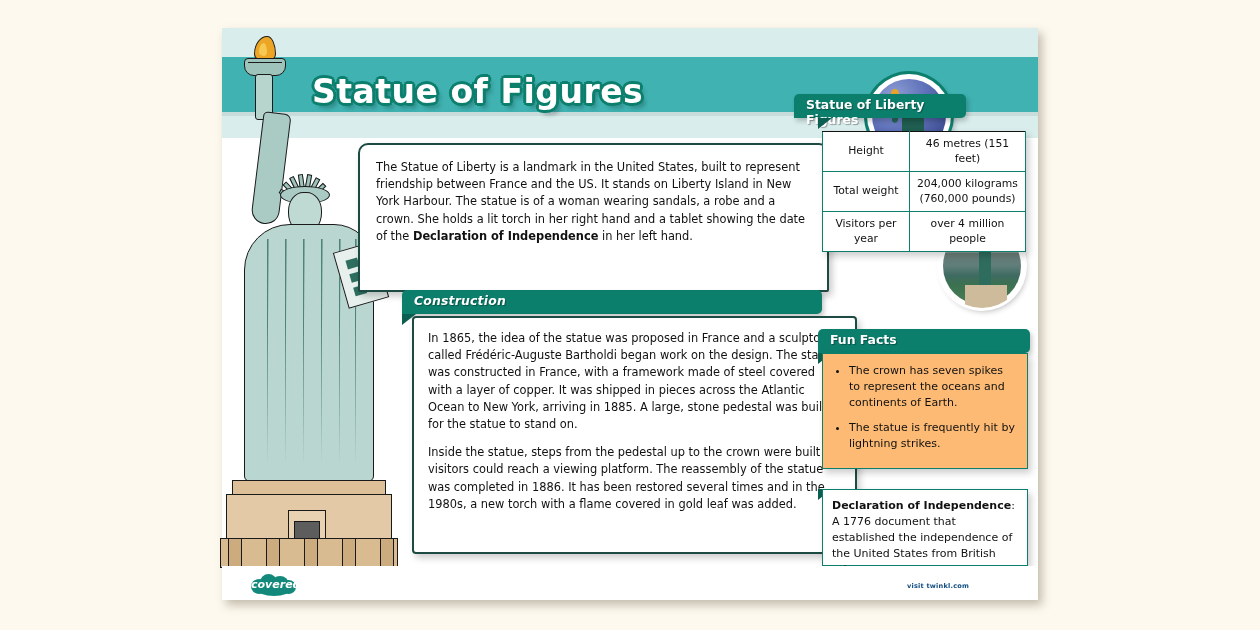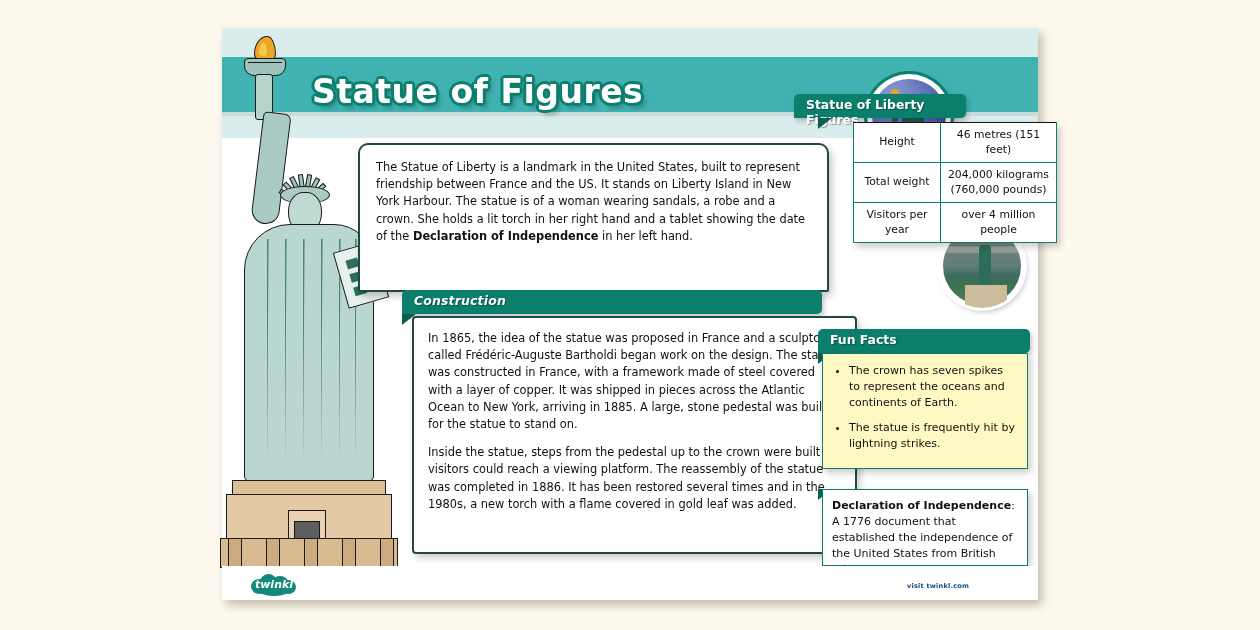--- a/index.html
+++ b/index.html
@@ -230,37 +230,36 @@
     border-radius:5px 5px 5px 0;
     box-shadow:2px 3px 5px rgba(0,0,0,.22);
   }
   .rbanner span{
     display:block;padding:3px 0 0 12px;
     font-family:"DejaVu Sans", sans-serif;
     font-weight:bold;font-size:12.4px;color:#fff;
     text-shadow:1px 1px 1px rgba(0,0,0,.35);
   }
   .figtable{
-    position:absolute;left:600px;top:94px;width:204px;
+    position:absolute;left:600px;top:103px;width:204px;
     border-collapse:collapse;background:#fff;
     box-shadow:3px 4px 7px rgba(0,0,0,.2);
-    margin-left:31px;
   }
   .figtable td{
     border:1.4px solid #0b7f6c;
     font-family:"DejaVu Sans", sans-serif;
     font-size:10.8px;line-height:14.5px;color:#111;
     text-align:center;vertical-align:middle;padding:5px 4px;
   }
   .figtable td.k{width:78px;}
   .figtable tr:first-child td{border-top-color:#111;}
 
   .factcard{
     position:absolute;left:600px;top:325px;width:204px;height:114px;
-    background:#fef9c3;border:1.6px solid #0b7f6c;
+    background:#fdba74;border:1.6px solid #0b7f6c;
     box-shadow:3px 4px 7px rgba(0,0,0,.2);
   }
   .factcard ul{
     margin:0;padding:9px 10px 0 26px;list-style:disc;
   }
   .factcard li{
     font-family:"DejaVu Sans", sans-serif;
     font-size:11px;line-height:16px;color:#111;margin-bottom:9px;
   }
   .glosscard{
@@ -464,21 +463,21 @@
       <p><b>Declaration of Independence</b><span>: A 1776 document that established the independence of the United States from British rule.</span></p>
     </div>
 
     <div class="footer">
       <div class="twinkl">
         <div class="blob" style="left:0px;top:5px;width:16px;height:15px;"></div>
         <div class="blob" style="left:9px;top:0px;width:17px;height:17px;"></div>
         <div class="blob" style="left:20px;top:2px;width:18px;height:17px;"></div>
         <div class="blob" style="left:30px;top:6px;width:15px;height:14px;"></div>
         <div class="blob" style="left:6px;top:9px;width:34px;height:13px;"></div>
-        <div class="word">twinkl</div>
+        <div class="word">covered</div>
       </div>
       <div class="visit">visit twinkl.com</div>
     </div>
 
   </div>
 
 
 </div>
 
 </body></html>

